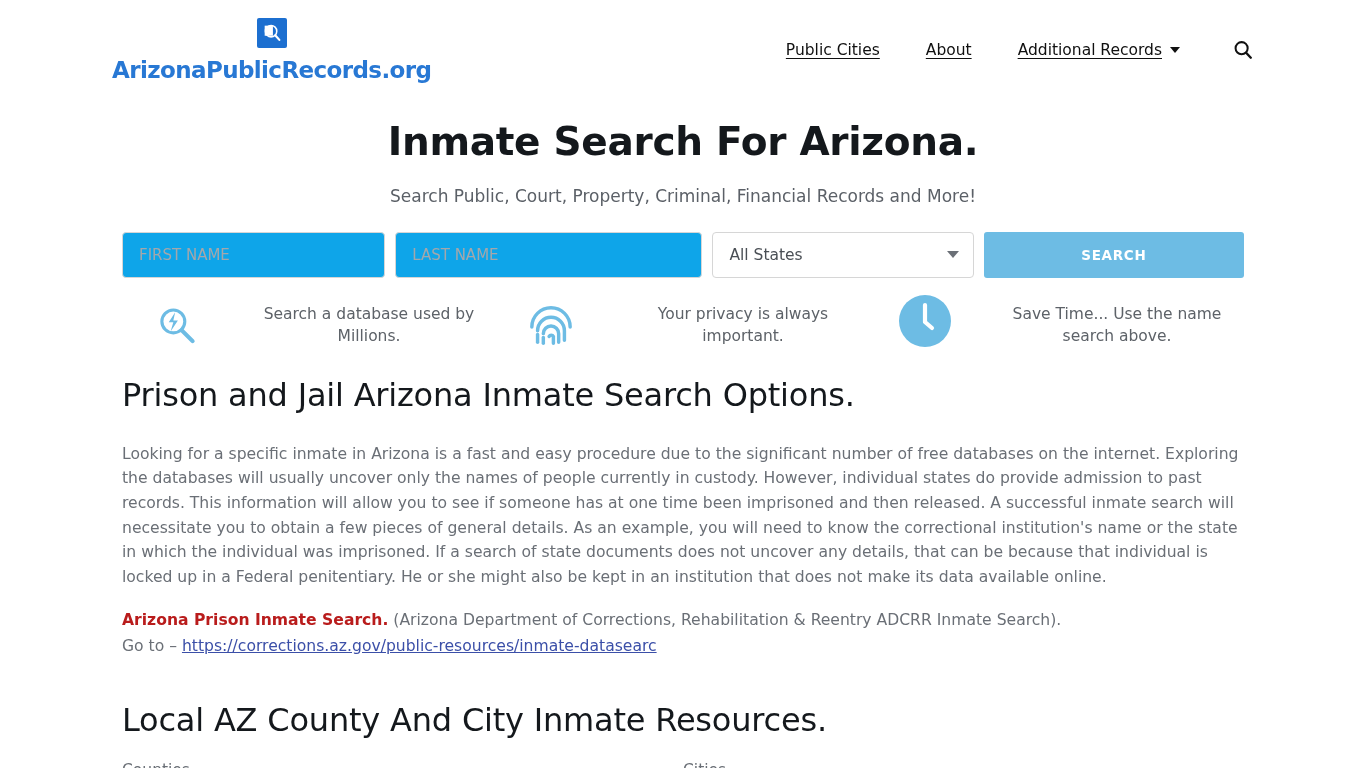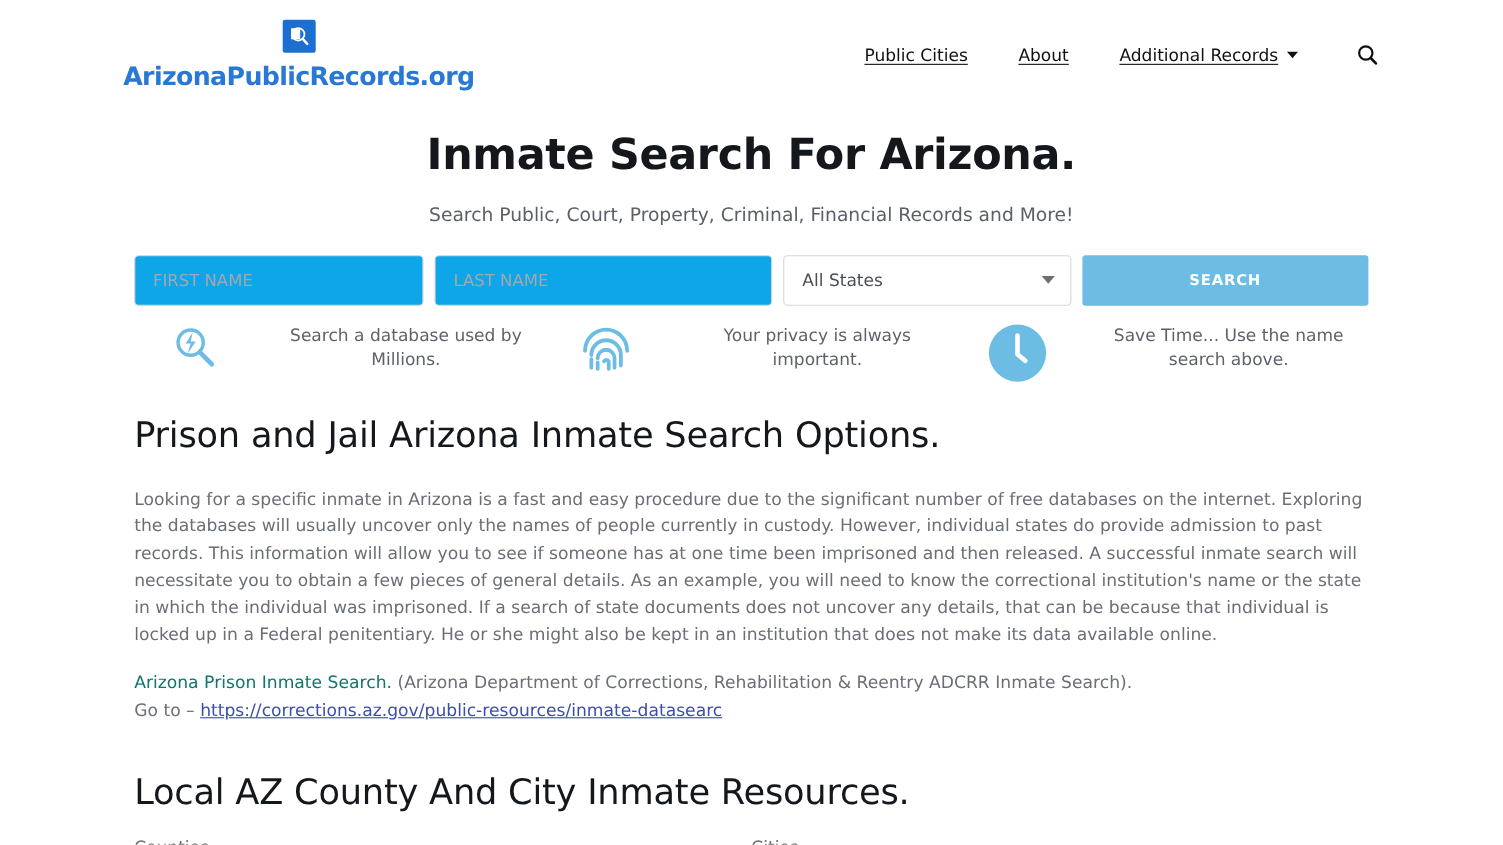--- a/index.html
+++ b/index.html
@@ -171,21 +171,21 @@
 
   
   .features {
     width: 1122px;
     margin: 16px auto 0 auto;
     display: flex;
   }
   .feature {
     width: 374px;
     display: flex;
-    align-items: flex-start;
+    align-items: flex-end;
     gap: 10px;
   }
   .feature-icon {
     width: 110px;
     display: flex;
     justify-content: center;
     align-items: center;
     flex: none;
   }
   .feature-text {
@@ -218,21 +218,21 @@
     font-family: "DejaVu Sans", sans-serif;
     text-align: left;
   }
   .resource-block {
     margin: 19px 0 0 0;
     font-size: 15.6px;
     line-height: 1.62;
     color: #6a6f76;
     font-family: "DejaVu Sans", sans-serif;
   }
-  .resource-block b { color: #0f766e; font-weight: normal; }
+  .resource-block b { color: #b91c1c; font-weight: bold; }
   .link {
     color: #3b4fa8;
     text-decoration: underline;
     cursor: pointer;
   }
 
   .section2 { margin-top: 42px; }
   .cols {
     display: flex;
     margin-top: 22px;

